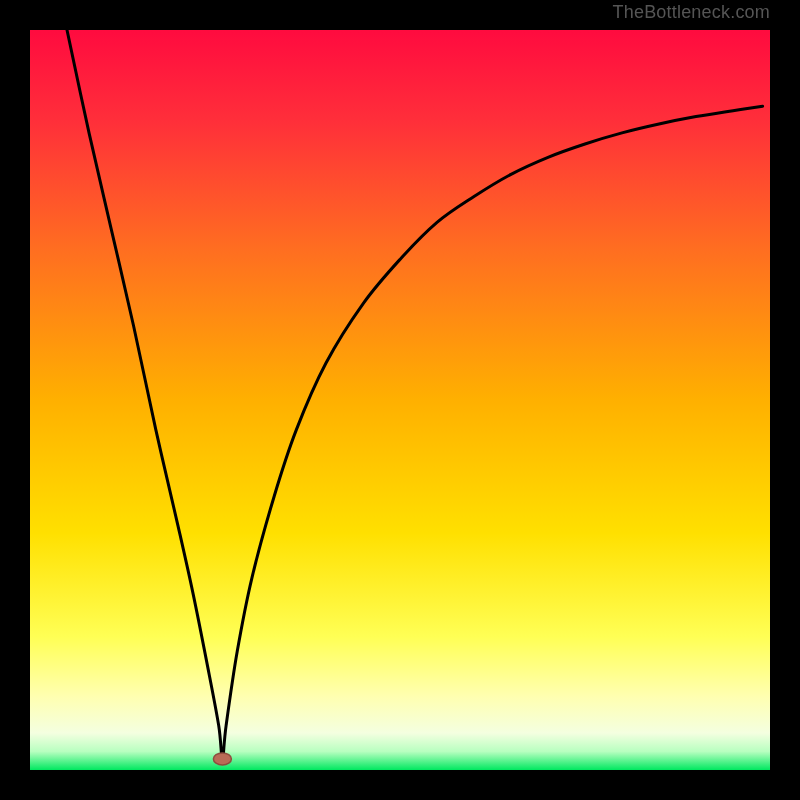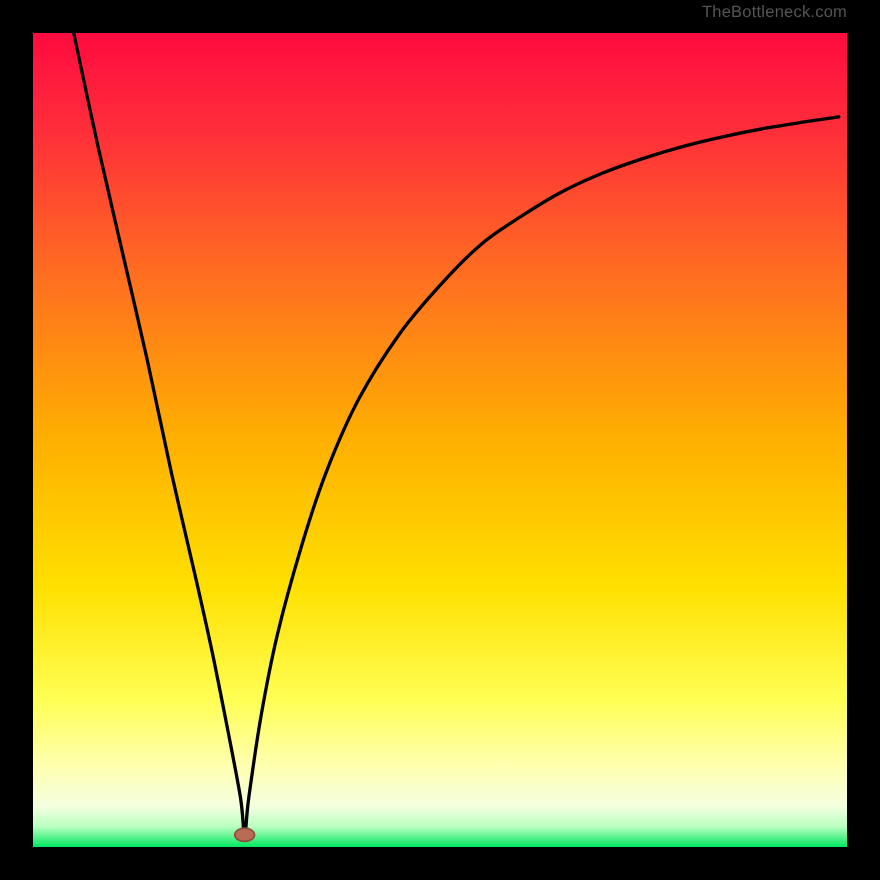--- a/index.html
+++ b/index.html
@@ -24,21 +24,21 @@
     left: 0;
     top: 0;
     width: 740px;
     height: 740px;
   }
   .watermark {
     position: absolute;
     top: 2px;
     right: 30px;
     color: #555;
-    font-size: 15px;
+    font-size: 18px;
     font-weight: 500;
     letter-spacing: 0.2px;
     font-family: Arial, Helvetica, sans-serif;
   }
   svg { display: block; }
 </style>
 </head>
 <body>
 
 <div class="frame">

